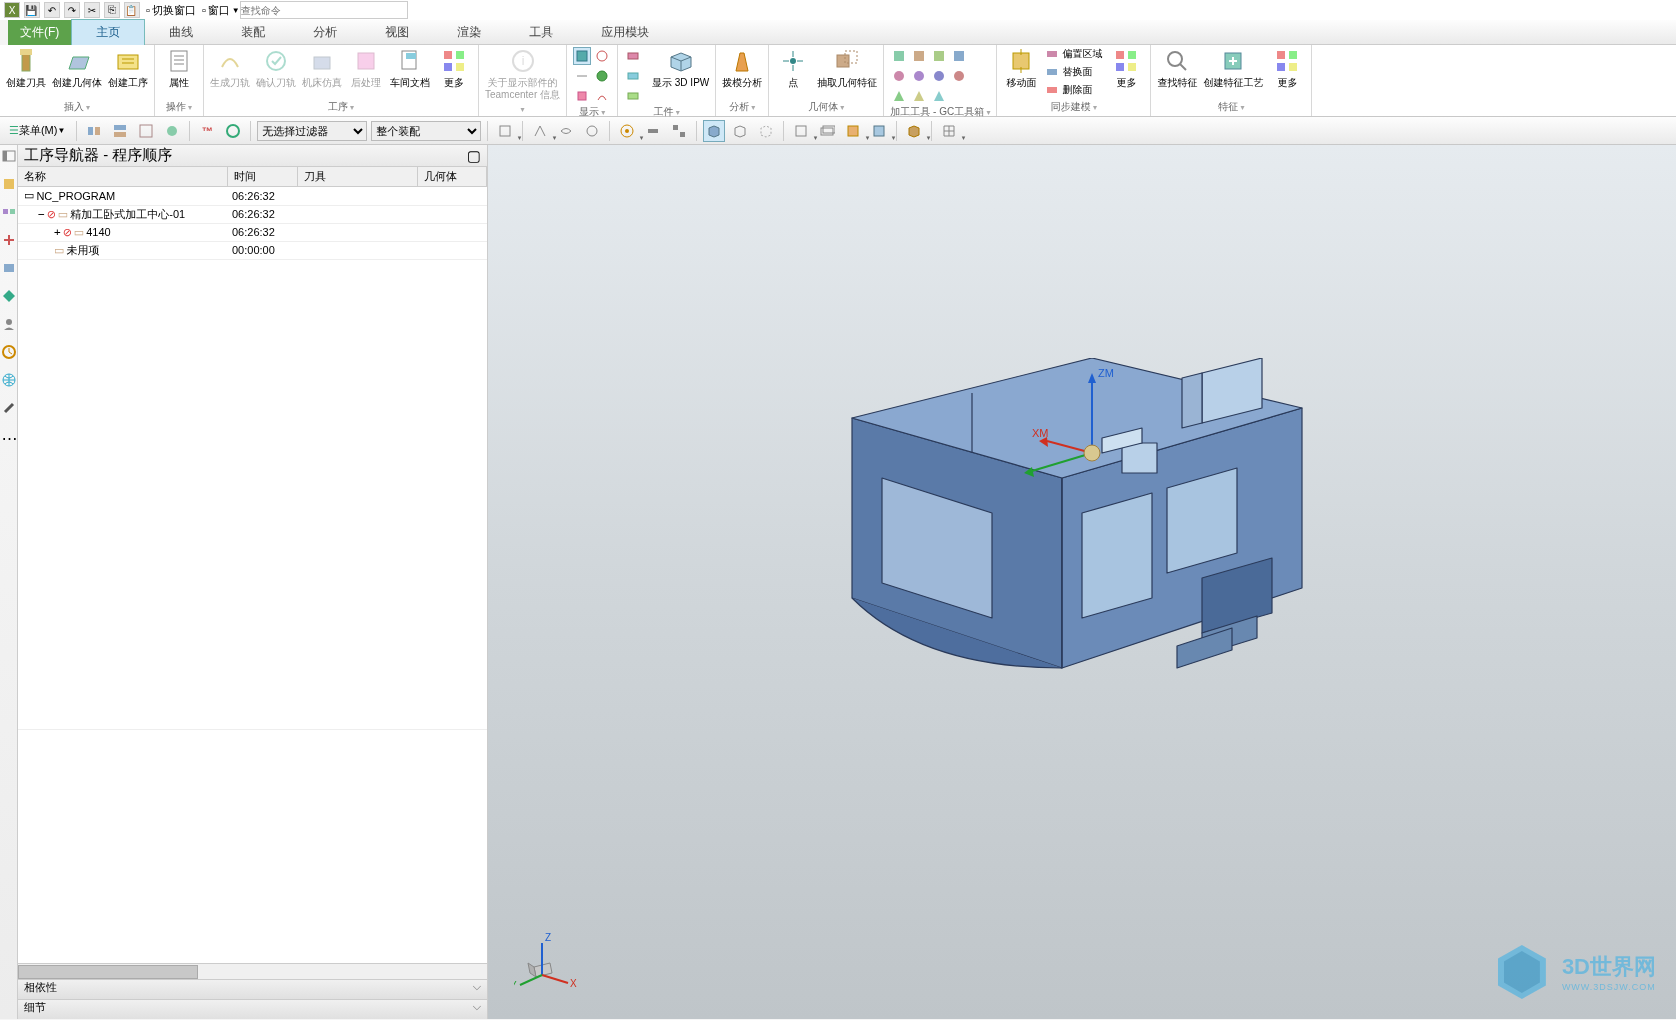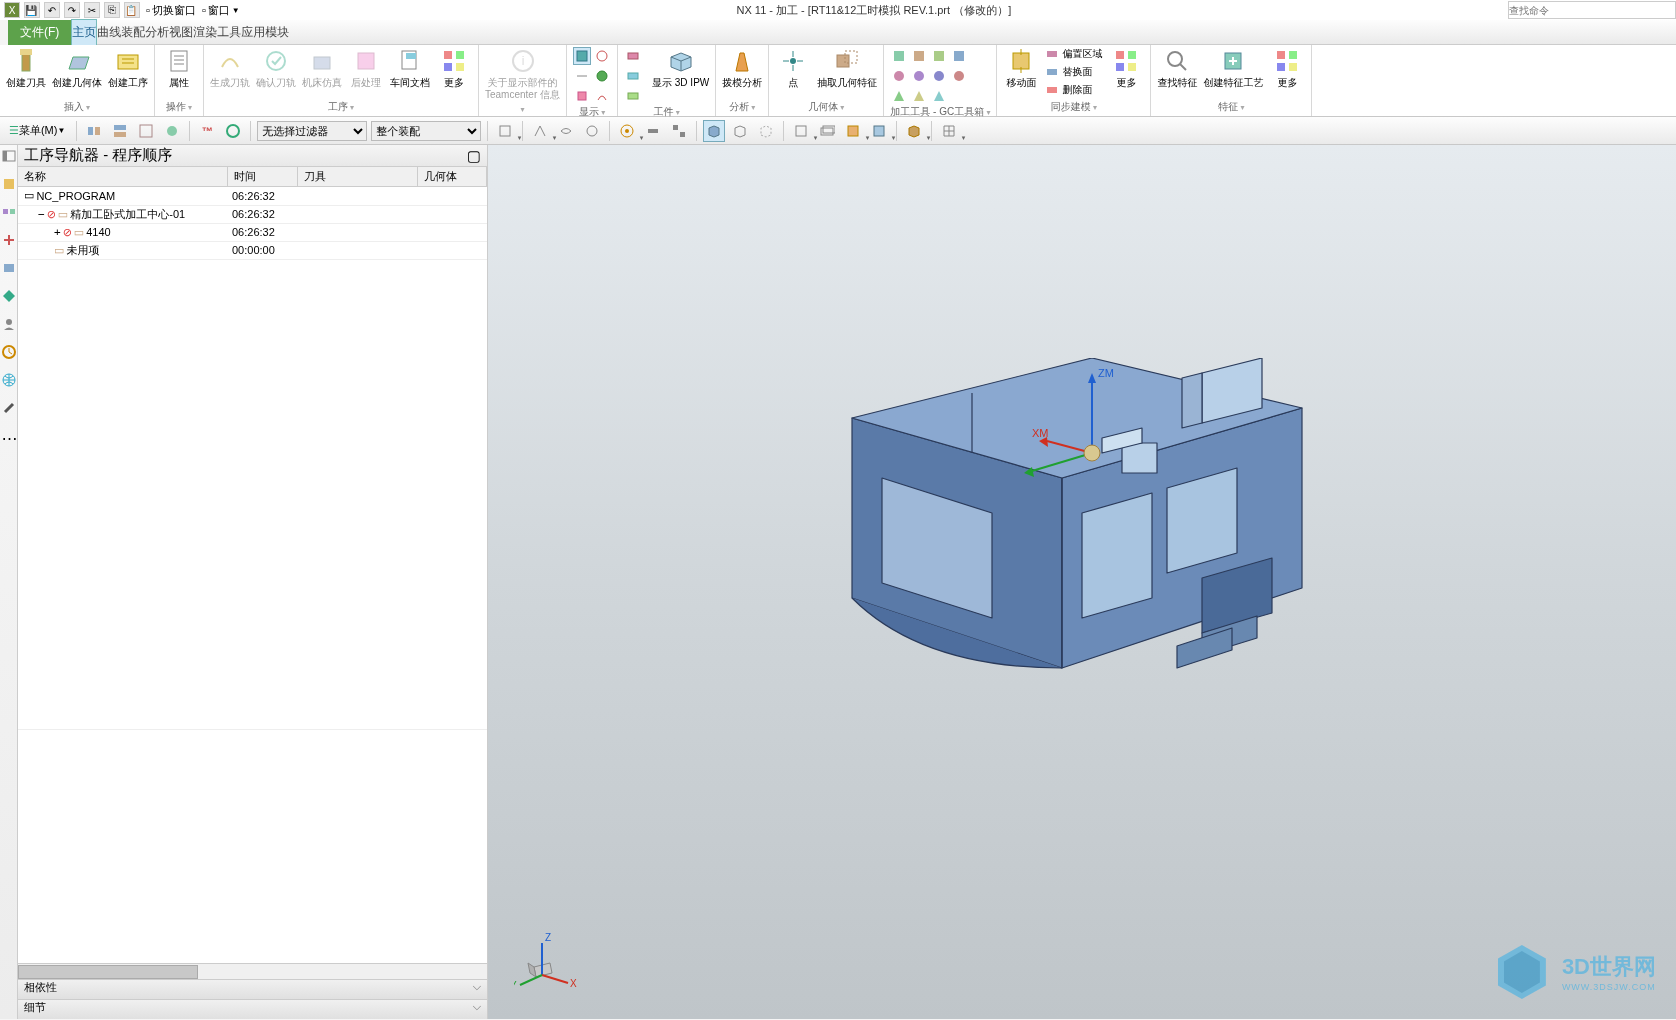--- a/index.html
+++ b/index.html
@@ -5,21 +5,21 @@
 * { box-sizing: border-box; margin: 0; padding: 0; font-family: "Microsoft YaHei", Arial, sans-serif; }
 body { background: #f5f5f5; width: 1676px; height: 1020px; overflow: hidden; position: relative; }
 .titlebar { height: 20px; background: #fff; display: flex; align-items: center; font-size: 11px; }
 .titlebar .quick { display: flex; gap: 4px; padding-left: 4px; }
 .titlebar .qbtn { width: 16px; height: 16px; background: #e8e8e8; border: 1px solid #ccc; display: flex; align-items: center; justify-content: center; font-size: 10px; cursor: pointer; }
 .titlebar .switchwin, .titlebar .winbtn { display: flex; align-items: center; gap: 2px; font-size: 11px; margin-left: 6px; cursor: pointer; }
 .titlebar .title { flex: 1; text-align: center; font-size: 11px; color: #333; }
 .titlebar .search { width: 168px; border: 1px solid #ccc; height: 18px; font-size: 10px; padding: 0 0; color: #999; }
 .menubar { height: 25px; background: linear-gradient(#fdfdfd,#eaeaea); display: flex; align-items: center; font-size: 12px; border-bottom: 1px solid #ccc; margin-left: 8px; }
 .menubar .fileTab { background: #5da24b; color: #fff; padding: 4px 12px; height: 25px; display: flex; align-items: center; }
-.menubar .tab { padding: 4px 0; cursor: pointer; color: #444; }
+.menubar .tab { padding: 4px 24px; cursor: pointer; color: #444; }
 .menubar .tab.active { background: #cfe8f7; border: 1px solid #7bb; border-bottom: none; color: #1b5e8c; }
 .ribbon { height: 72px; background: #fff; border-bottom: 1px solid #c8c8c8; display: flex; font-size: 11px; }
 .rgroup { border-right: 1px solid #d8d8d8; padding: 2px 6px 0 6px; display: flex; flex-direction: column; justify-content: space-between; }
 .rgroup .buttons { display: flex; gap: 6px; align-items: flex-start; }
 .rbtn { display: flex; flex-direction: column; align-items: center; cursor: pointer; min-width: 36px; }
 .rbtn .ico { width: 28px; height: 28px; display: flex; align-items: center; justify-content: center; }
 .rbtn .lbl { font-size: 10px; text-align: center; line-height: 12px; margin-top: 2px; }
 .rbtn.disabled { opacity: 0.4; }
 .rgroup .gname { font-size: 10px; text-align: center; color: #666; padding-bottom: 2px; }
 .rgroup .gname::after { content: " ▾"; font-size: 8px; color: #aaa; }
@@ -74,21 +74,20 @@
   </div>
   <div class="switchwin">
     <span>▫</span>
     <span>切换窗口</span>
   </div>
   <div class="winbtn">
     <span>▫</span>
     <span>窗口</span>
     <span style="font-size:8px;">▼</span>
   </div>
-  <div class="title">NX 11 - 加工 - [RT11&amp;12工时模拟 REV.1.prt （修改的）]</div>
   <input class="search" placeholder="查找命令" style="">
 </div>
 
 <div class="menubar">
   <div class="fileTab">文件(F)</div>
   <div class="tab active">主页</div>
   <div class="tab">曲线</div>
   <div class="tab">装配</div>
   <div class="tab">分析</div>
   <div class="tab">视图</div>

